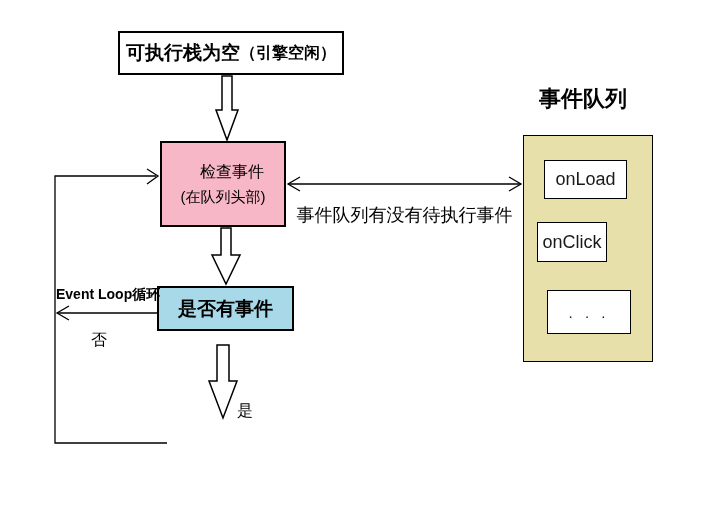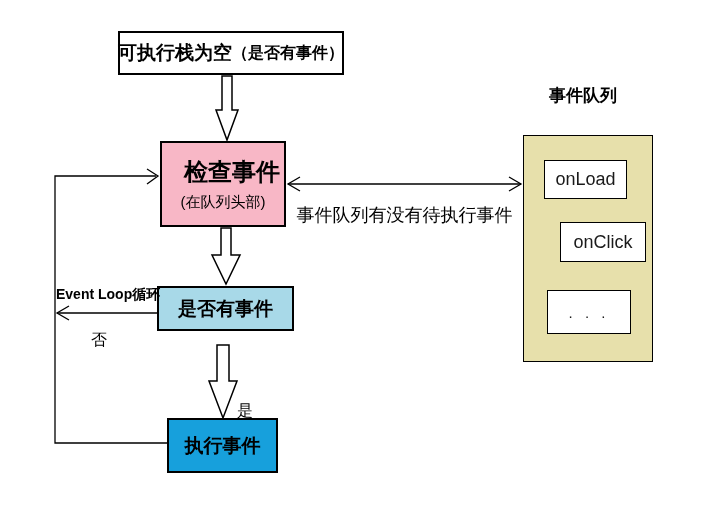--- a/index.html
+++ b/index.html
@@ -38,57 +38,57 @@
     left: 118px; top: 31px; width: 226px; height: 44px;
     border: 2px solid #000; background: #ffffff;
     flex-direction: row; white-space: nowrap;
   }
   .top-box .main-label { font-size: 19px; font-weight: bold; }
   .top-box .sub-label  { font-size: 16px; font-weight: bold; }
   .check-box {
     left: 160px; top: 141px; width: 126px; height: 86px;
     border: 2px solid #000;
   }
-  .check-box .main-label { font-size: 24px; font-weight: bold; margin-left: 18px; }
+  .check-box .main-label { font-size: 16px; font-weight: normal; margin-left: 18px; }
   .check-box .sub-label  { font-size: 15px; font-weight: normal; margin-top: 6px; }
   .has-box {
     left: 157px; top: 286px; width: 137px; height: 45px;
     border: 2px solid #000;
     font-size: 19px; font-weight: bold;
   }
   .exec-box {
     left: 167px; top: 418px; width: 111px; height: 55px;
     border: 2px solid #000;
     font-size: 19px; font-weight: bold;
   }
   .queue-box {
     position: absolute;
     left: 523px; top: 135px; width: 130px; height: 227px;
     border: 1px solid #000;
     box-sizing: border-box;
   }
   .queue-title {
     position: absolute;
     left: 523px; top: 84px; width: 120px;
-    font-size: 17px; font-weight: bold; color: #000;
+    font-size: 22px; font-weight: bold; color: #000;
     text-align: center;
   }
   .queue-item {
     position: absolute;
     box-sizing: border-box;
     background: #ffffff;
     border: 1px solid #000;
     display: flex;
     align-items: center;
     justify-content: center;
     font-size: 18px;
     color: #1a1a1a;
   }
   .queue-item.item-0 { left: 20px; top: 24px;  width: 83px; height: 39px; }
-  .queue-item.item-1 { left: 36px; top: 86px;  width: 86px; height: 40px; }
+  .queue-item.item-1 { left: 13px; top: 86px;  width: 70px; height: 40px; }
   .queue-item.item-2 { left: 23px; top: 154px; width: 84px; height: 44px; font-size: 15px; letter-spacing: 4px; }
   .free-label {
     position: absolute;
     color: #000;
     white-space: nowrap;
     margin-top: 42px;
   }
   .query-label {
     left: 288px; top: 161px; width: 233px;
     font-size: 18px; text-align: center;
@@ -117,35 +117,32 @@
     <line x1="157" y1="313" x2="57" y2="313" stroke="#000000" stroke-width="1.3"></line>
     <path d="M69,306 L57,313 L69,320" fill="none" stroke="#000000" stroke-width="1.3"></path>
 
     <line x1="288" y1="184" x2="521" y2="184" stroke="#000000" stroke-width="1.3"></line>
     <path d="M300,177 L288,184 L300,191" fill="none" stroke="#000000" stroke-width="1.3"></path>
     <path d="M509,177 L521,184 L509,191" fill="none" stroke="#000000" stroke-width="1.3"></path>
   </svg>
 
   <div class="box top-box" style="background-color: rgb(255, 255, 255);">
     <span class="main-label">可执行栈为空</span>
-      <span class="sub-label">（是否有事件）</span>
+      <span class="sub-label">（引擎空闲）</span>
   </div>
 
   <div class="box check-box" style="background-color: rgb(248, 183, 198);">
     <span class="main-label">检查事件</span>
     <span class="sub-label">(在队列头部)</span>
   </div>
 
   <div class="box has-box" style="background-color: rgb(168, 217, 232);">
     <span>是否有事件</span>
   </div>
 
-  <div class="box exec-box" style="background-color: rgb(23, 160, 220);">
-    <span>执行事件</span>
-  </div>
 
   <div class="queue-title">事件队列</div>
   <div class="queue-box" style="background-color: rgb(231, 224, 171);">
     <div class="queue-item item-0">onLoad</div>
     <div class="queue-item item-1">onClick</div>
     <div class="queue-item item-2">. . .</div>
   </div>
 
   <div class="free-label query-label">事件队列有没有待执行事件</div>
   <div class="free-label loop-label">Event Loop循环</div>

